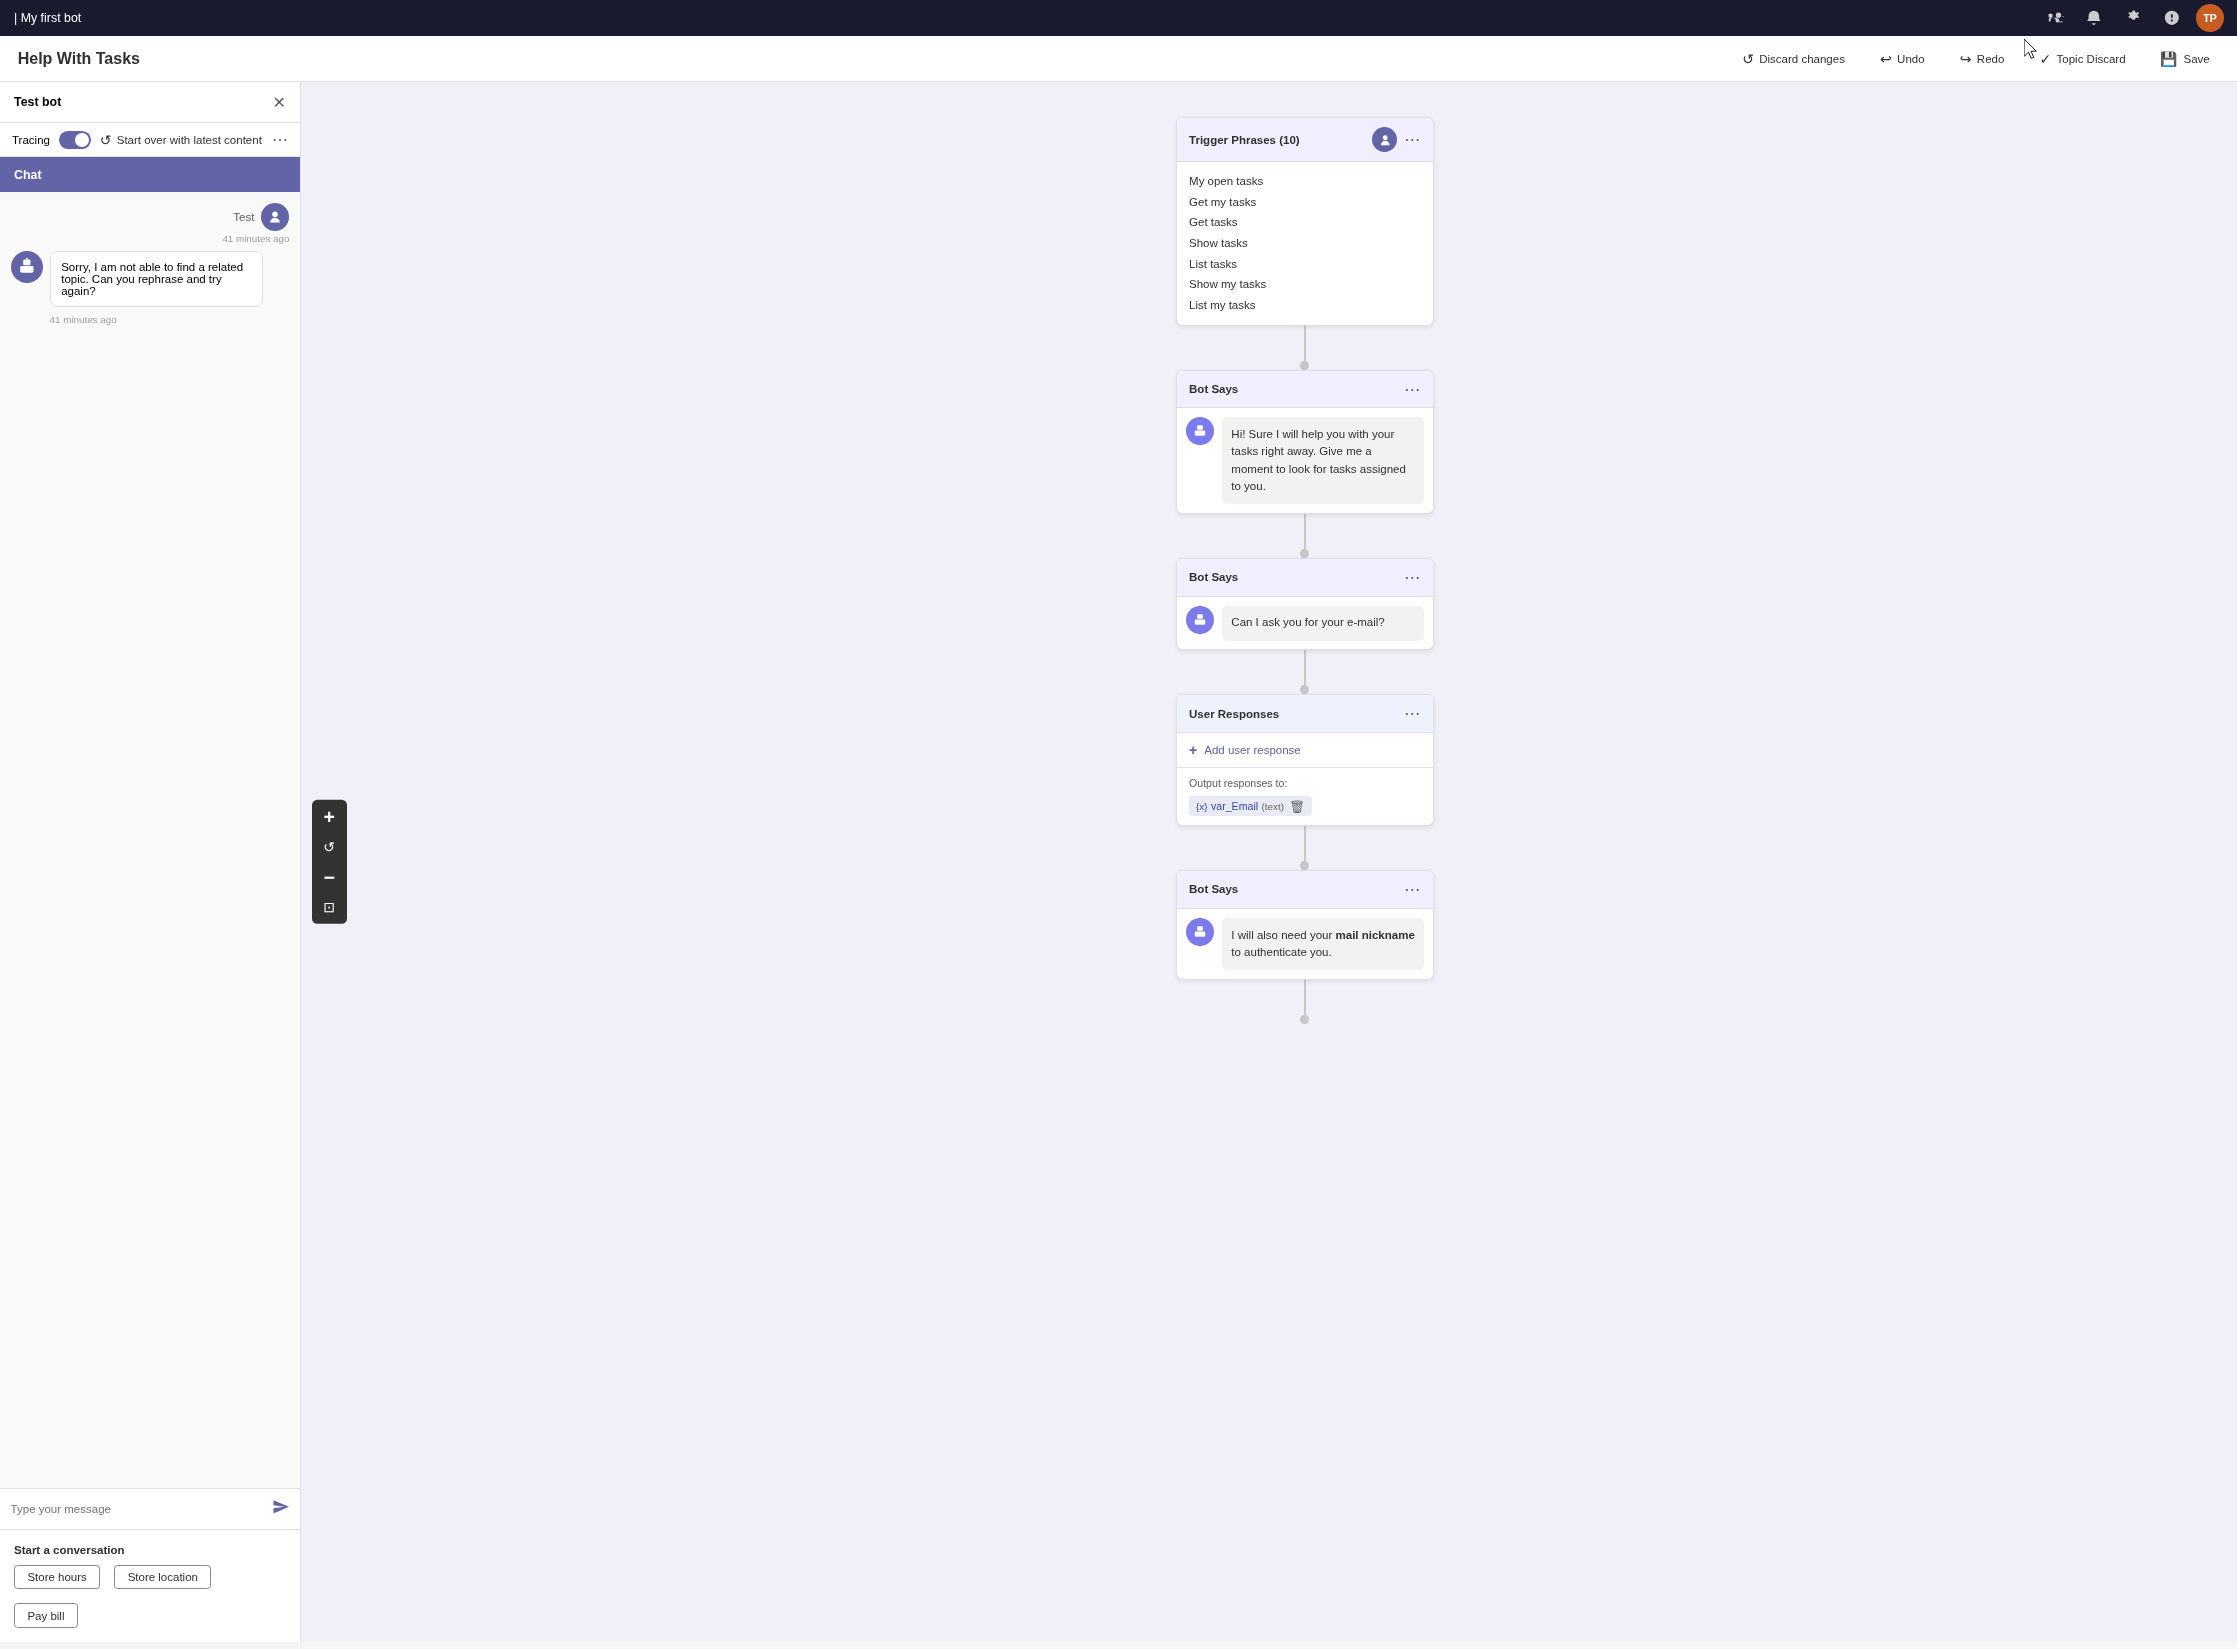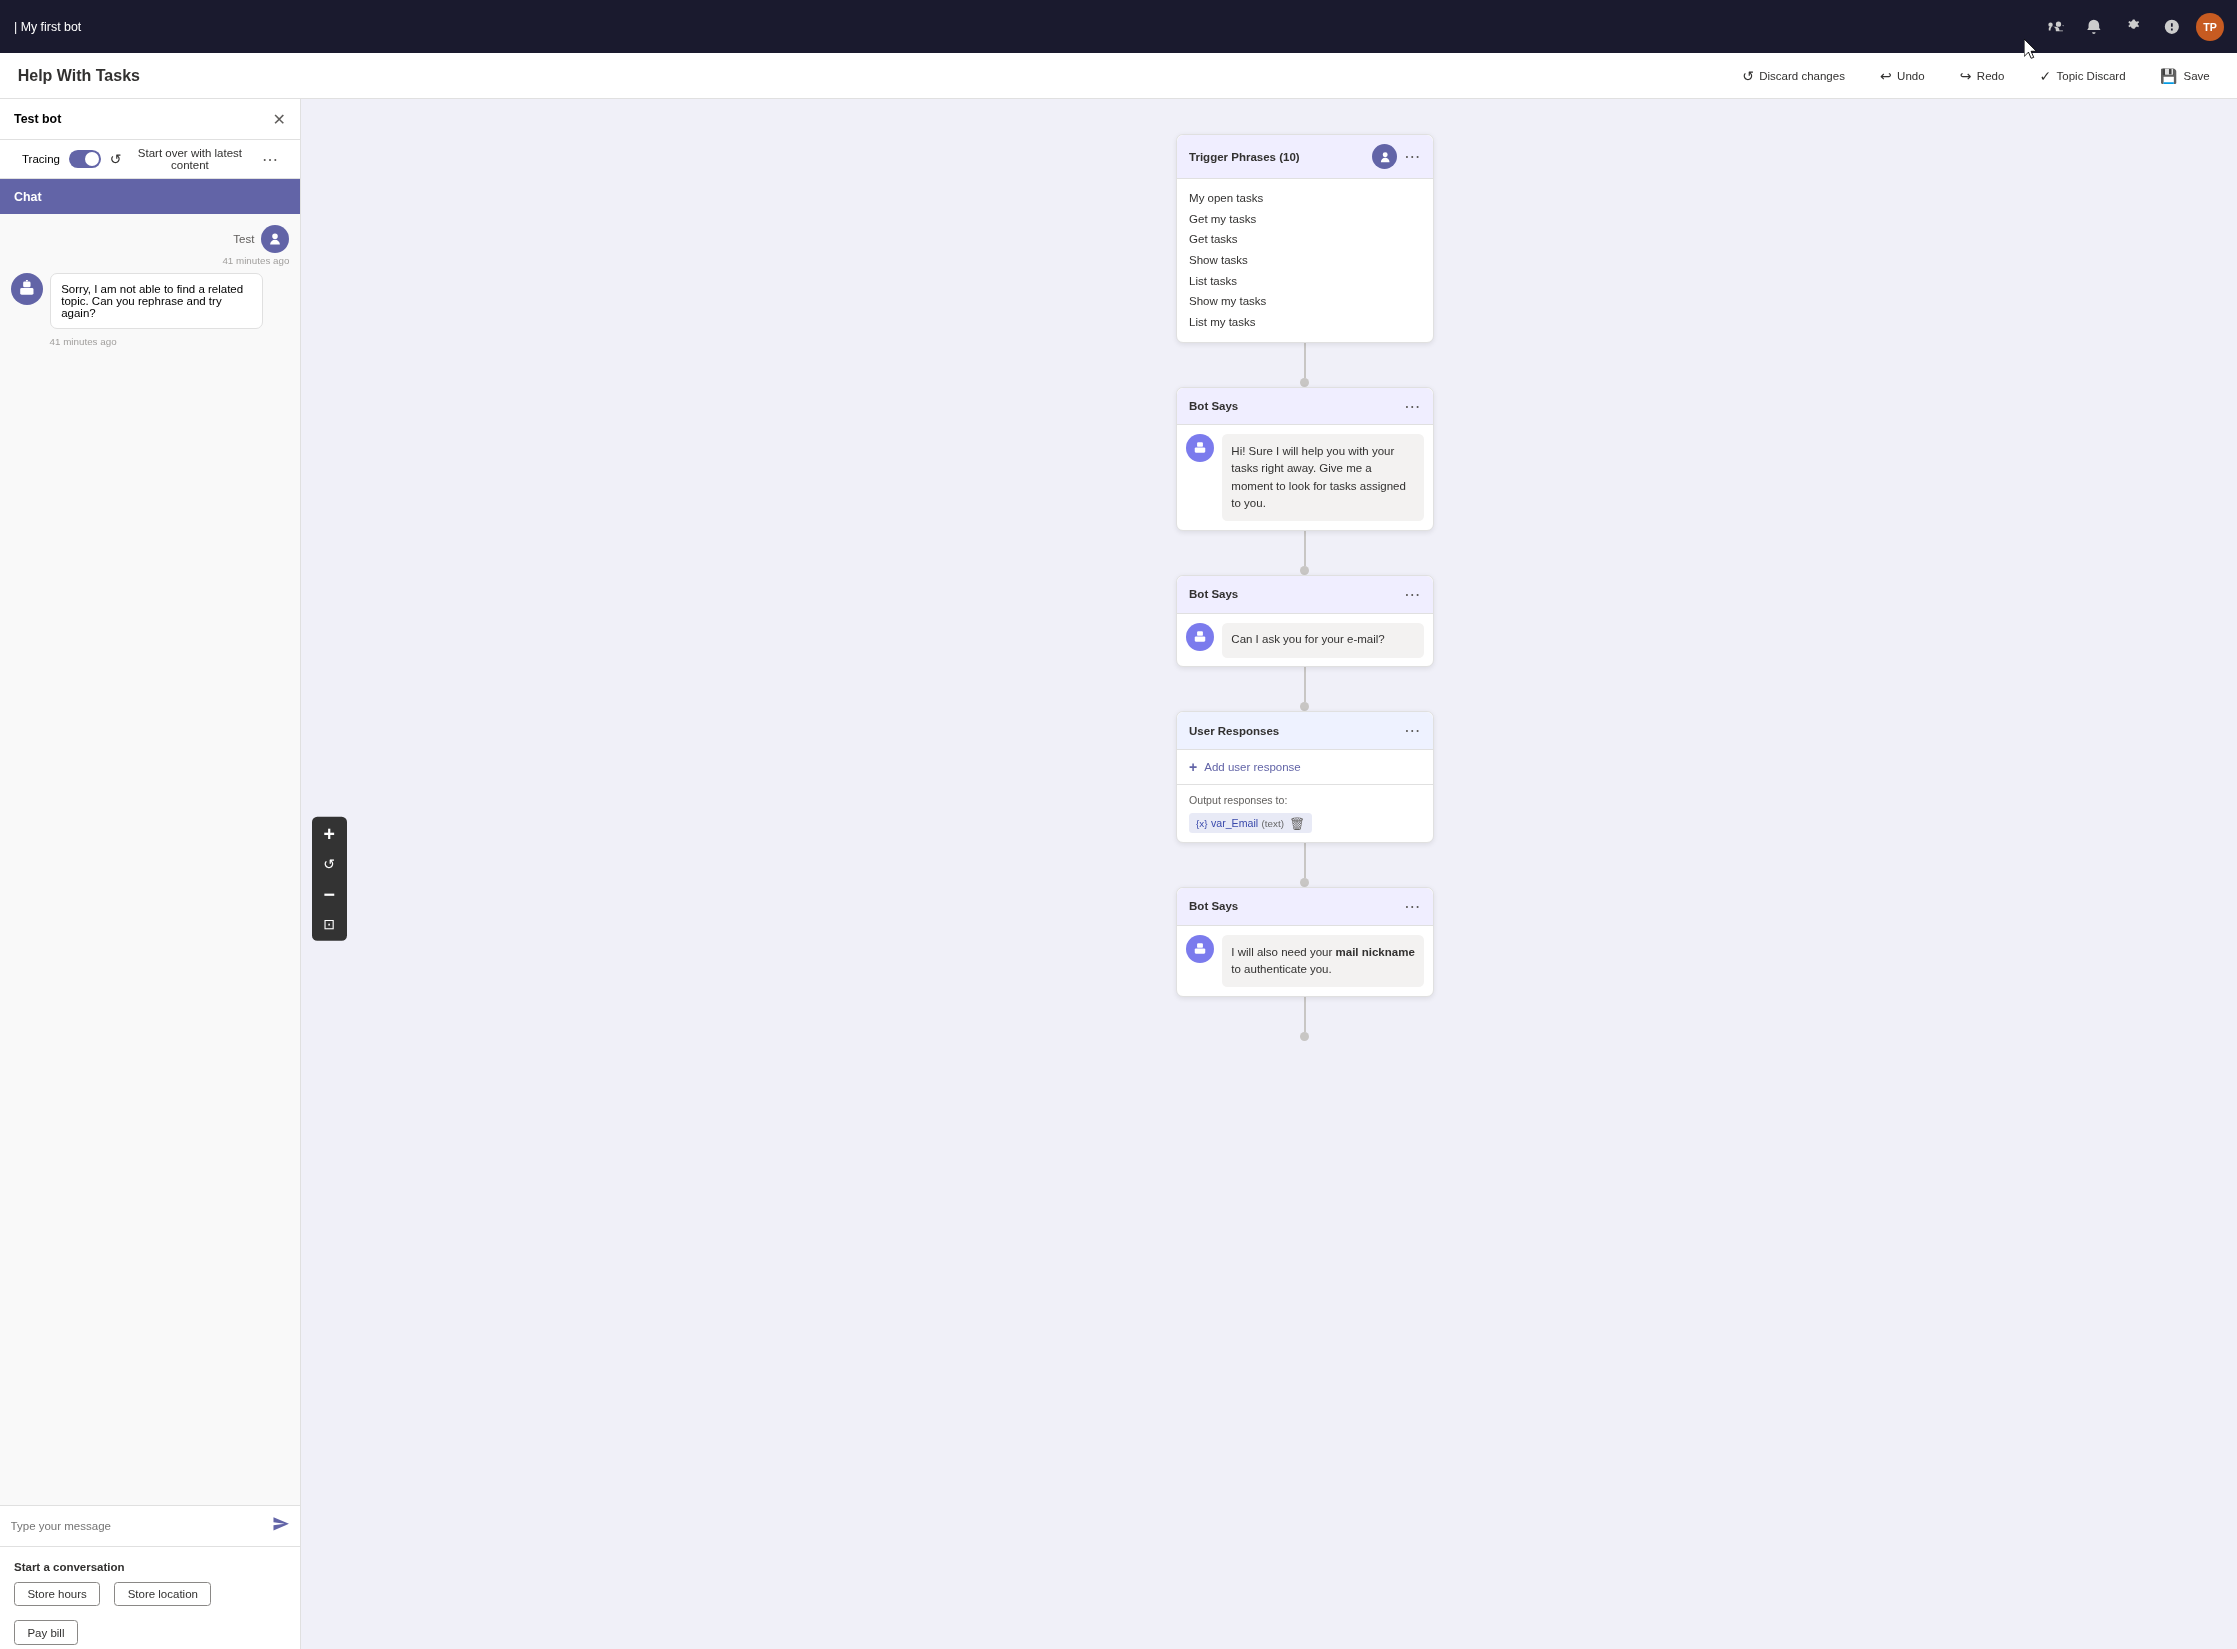--- a/index.html
+++ b/index.html
@@ -1,20 +1,20 @@
 <!DOCTYPE html>
 <html style="font-size:14px"><head>
   <meta charset="utf-8">
   <style>
     * { box-sizing: border-box; margin: 0; padding: 0; }
     body { font-family: 'Segoe UI', Arial, sans-serif; font-size: 12.4px; background: #f5f5f5; overflow: hidden; width: 2238px; height: 1649px; }
 
     
     .top-nav {
-      display: flex; align-items: center; background: #1a1a2e; height: 53px; padding: 0 14px; color: white; gap: 10.6px;
+      display: flex; align-items: center; background: #1a1a2e; height: 36px; padding: 0 14px; color: white; gap: 10.6px;
     }
     .top-nav-spacer { flex: 1; }
     .top-nav-icon { width: 28px; height: 28px; display: flex; align-items: center; justify-content: center; cursor: pointer; color: #ccc; font-size: 16px; }
     .avatar-circle { width: 28px; height: 28px; border-radius: 50%; background: #c75b21; color: white; display: flex; align-items: center; justify-content: center; font-size: 10.6px; font-weight: bold; cursor: pointer; }
 
     
     .sub-header {
       display: flex; align-items: center; background: white; height: 46px; padding: 0 17.7px; border-bottom: 0.9px solid #e0e0e0; gap: 14px;
     }
     .sub-header-title { font-size: 16px; font-weight: 600; color: #323130; flex: 1; }
@@ -27,21 +27,21 @@
 
     
     .test-panel {
       width: 301px; min-width: 301px; background: white; border-right: 0.9px solid #e0e0e0; display: flex; flex-direction: column; height: 100%;
     }
     .test-panel-header {
       display: flex; align-items: center; padding: 10.6px 14px; border-bottom: 0.9px solid #e0e0e0;
     }
     .test-panel-title { font-size: 12.4px; font-weight: 600; flex: 1; }
     .test-panel-close { cursor: pointer; color: #605e5c; font-size: 16px; background: none; border: none; }
-    .tracing-bar { display: flex; align-items: center; padding: 7px 22px; gap: 8.9px; border-bottom: 0.9px solid #e0e0e0; font-size: 11.5px; }
+    .tracing-bar { display: flex; align-items: center; padding: 7px 12px; gap: 8.9px; border-bottom: 0.9px solid #e0e0e0; font-size: 11.5px; }
     .toggle { width: 32px; height: 17.7px; background: #6264a7; border-radius: 8.9px; position: relative; cursor: pointer; }
     .toggle-knob { width: 14px; height: 14px; background: white; border-radius: 50%; position: absolute; top: 1.8px; right: 1.8px; }
     .start-over-btn { display: flex; align-items: center; gap: 5.3px; color: #323130; font-size: 11.5px; cursor: pointer; flex: 1; background: none; border: none; }
     .tracing-more { color: #605e5c; cursor: pointer; font-size: 16px; margin-left: auto; }
 
     .chat-header { background: #6264a7; color: white; padding: 10.6px 14px; font-size: 12.4px; font-weight: 600; }
 
     .chat-area { flex: 1; overflow-y: auto; padding: 10.6px; background: #f9f9f9; position: relative; }
 
     .chat-message-user { display: flex; flex-direction: column; align-items: flex-end; margin-bottom: 7px; }

